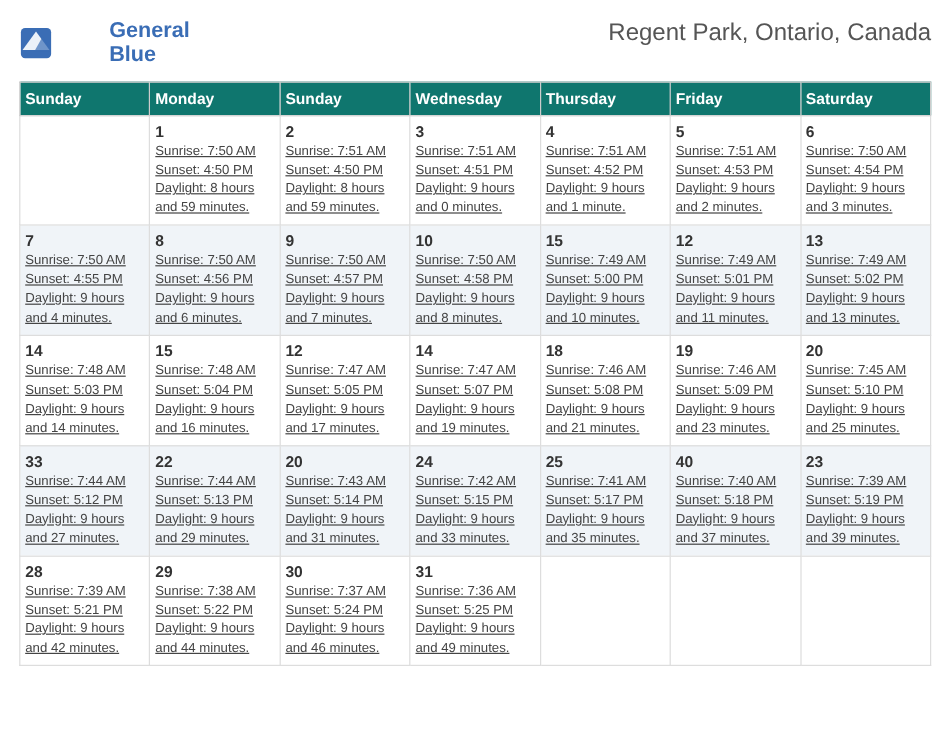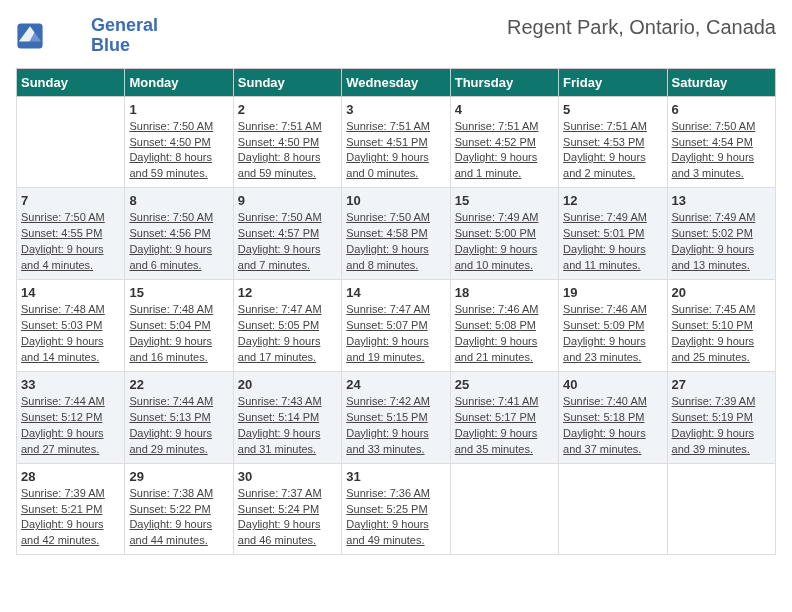--- a/index.html
+++ b/index.html
@@ -232,21 +232,21 @@
         </td>
         <td>
           <span class="day-number">25</span>
           <div class="day-info">Sunrise: 7:41 AM<br>Sunset: 5:17 PM<br>Daylight: 9 hours<br>and 35 minutes.</div>
         </td>
         <td>
           <span class="day-number">40</span>
           <div class="day-info">Sunrise: 7:40 AM<br>Sunset: 5:18 PM<br>Daylight: 9 hours<br>and 37 minutes.</div>
         </td>
         <td>
-          <span class="day-number">27</span>
+          <span class="day-number">23</span>
           <div class="day-info">Sunrise: 7:39 AM<br>Sunset: 5:19 PM<br>Daylight: 9 hours<br>and 39 minutes.</div>
         </td>
       </tr>
       <tr>
         <td>
           <span class="day-number">28</span>
           <div class="day-info">Sunrise: 7:39 AM<br>Sunset: 5:21 PM<br>Daylight: 9 hours<br>and 42 minutes.</div>
         </td>
         <td>
           <span class="day-number">29</span>

